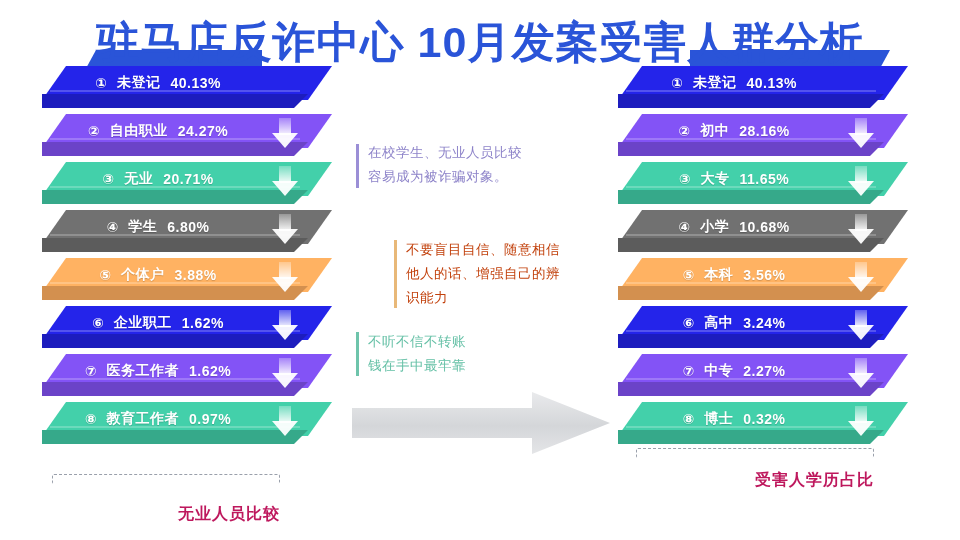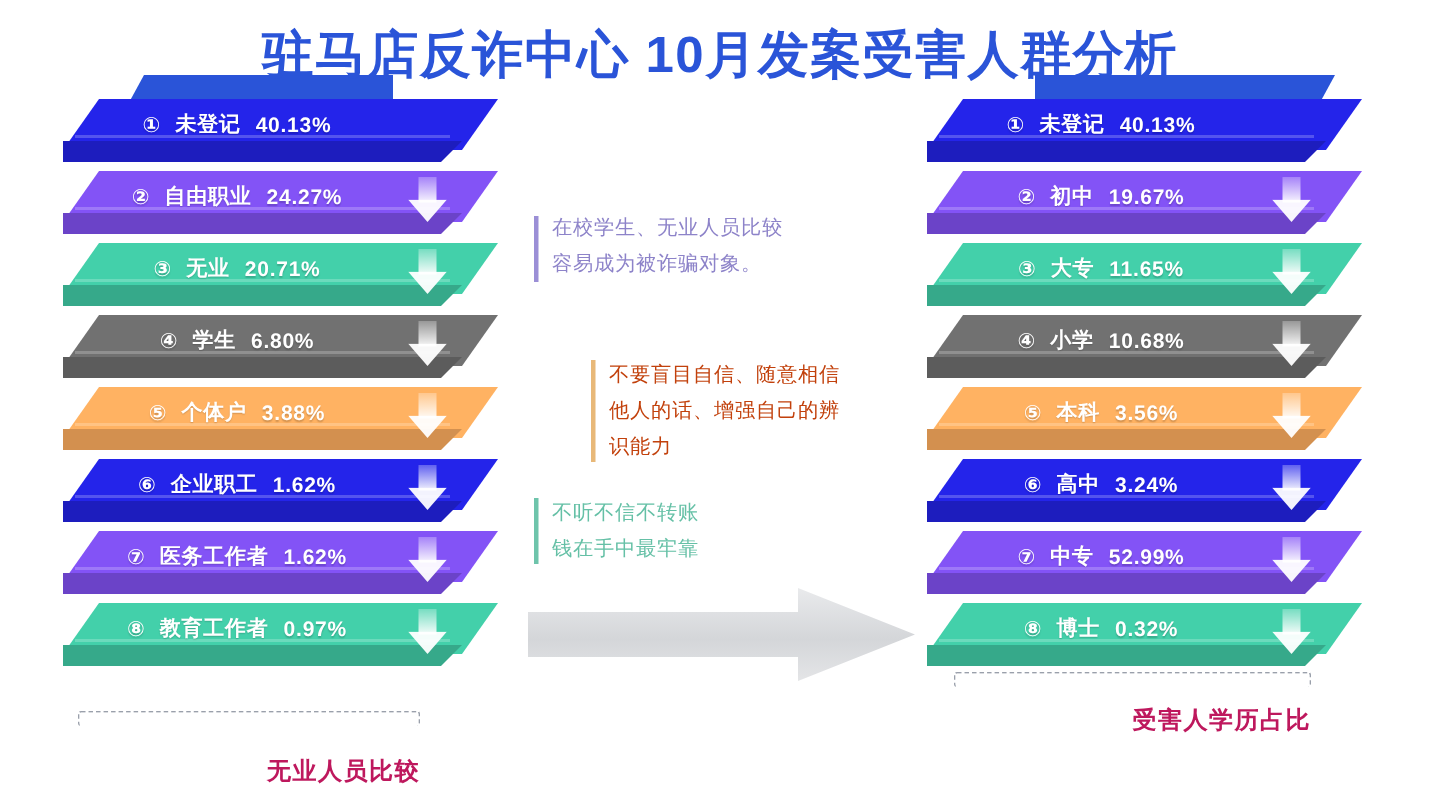--- a/index.html
+++ b/index.html
@@ -19,21 +19,21 @@
     clip-path: polygon(12px 0, 100% 0, 100% 100%, 0 100%);
   }
   .title-bar-right {
     position: absolute; left: 690px; top: 44px; width: 200px; height: 22px;
     background: #2a54d8;
     clip-path: polygon(0 0, 100% 0, calc(100% - 12px) 100%, 0 100%);
   }
   .title-text {
     position: absolute; left: 0; top: 8px; width: 960px;
     text-align: center;
-    font-size: 34px; font-weight: bold; letter-spacing: 1px;
+    font-size: 43px; font-weight: bold; letter-spacing: 1px;
     color: #2a54d8;
     white-space: nowrap;
   }
 
   
   .column { position: absolute; top: 66px; width: 300px; height: 400px; }
   .col-left { left: 42px; }
   .col-right { left: 618px; }
 
   .bar-row { position: relative; width: 300px; height: 48px; }
@@ -282,21 +282,21 @@
       </div>
       <div class="bar-row">
         <div class="slab">
           <div class="face-top" style="background: rgb(124, 78, 232);"></div>
           <div class="face-front" style="background: rgb(124, 78, 232);"></div>
           <div class="sheen"></div>
         </div>
         <div class="bar-label">
           <span class="bar-rank">②</span>
           <span class="bar-name">初中</span>
-          <span class="bar-value">19.67%</span>
+          <span class="bar-value">28.16%</span>
         </div>
         <div class="down-arrow">
           <div class="shaft"></div>
           <div class="head"></div>
         </div>
       </div>
       <div class="bar-row">
         <div class="slab">
           <div class="face-top" style="background: rgb(63, 196, 160);"></div>
           <div class="face-front" style="background: rgb(63, 196, 160);"></div>
@@ -362,21 +362,21 @@
       </div>
       <div class="bar-row">
         <div class="slab">
           <div class="face-top" style="background: rgb(124, 78, 232);"></div>
           <div class="face-front" style="background: rgb(124, 78, 232);"></div>
           <div class="sheen"></div>
         </div>
         <div class="bar-label">
           <span class="bar-rank">⑦</span>
           <span class="bar-name">中专</span>
-          <span class="bar-value">52.99%</span>
+          <span class="bar-value">2.27%</span>
         </div>
         <div class="down-arrow">
           <div class="shaft"></div>
           <div class="head"></div>
         </div>
       </div>
       <div class="bar-row">
         <div class="slab">
           <div class="face-top" style="background: rgb(63, 196, 160);"></div>
           <div class="face-front" style="background: rgb(63, 196, 160);"></div>

